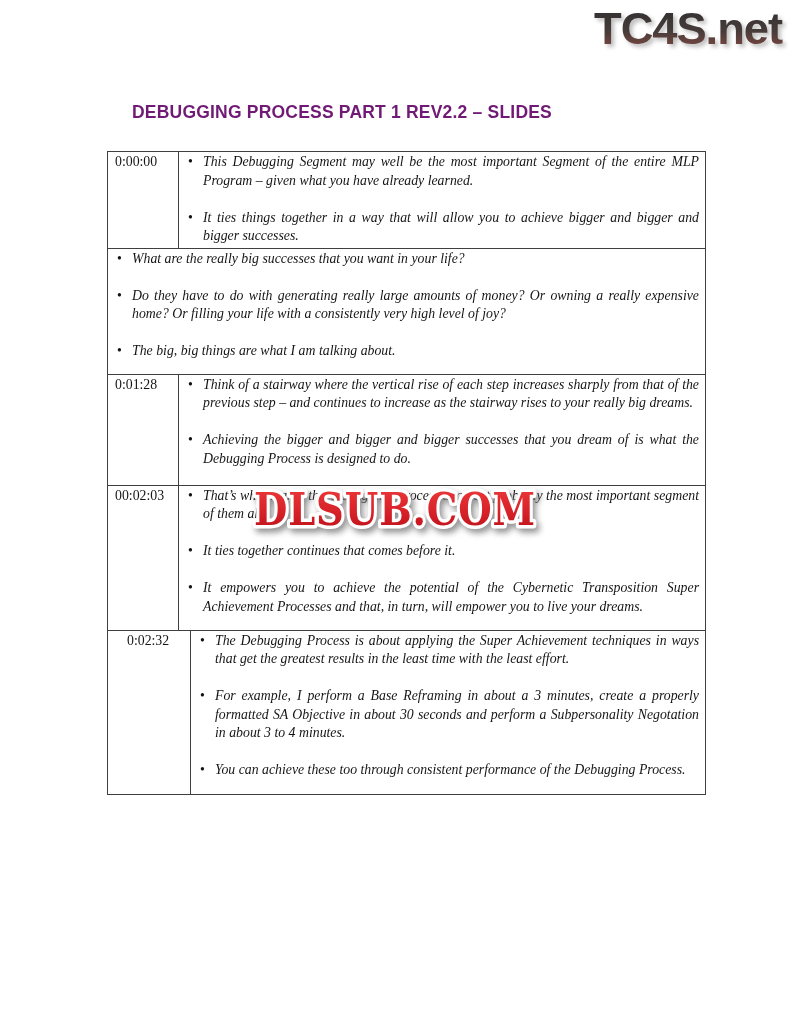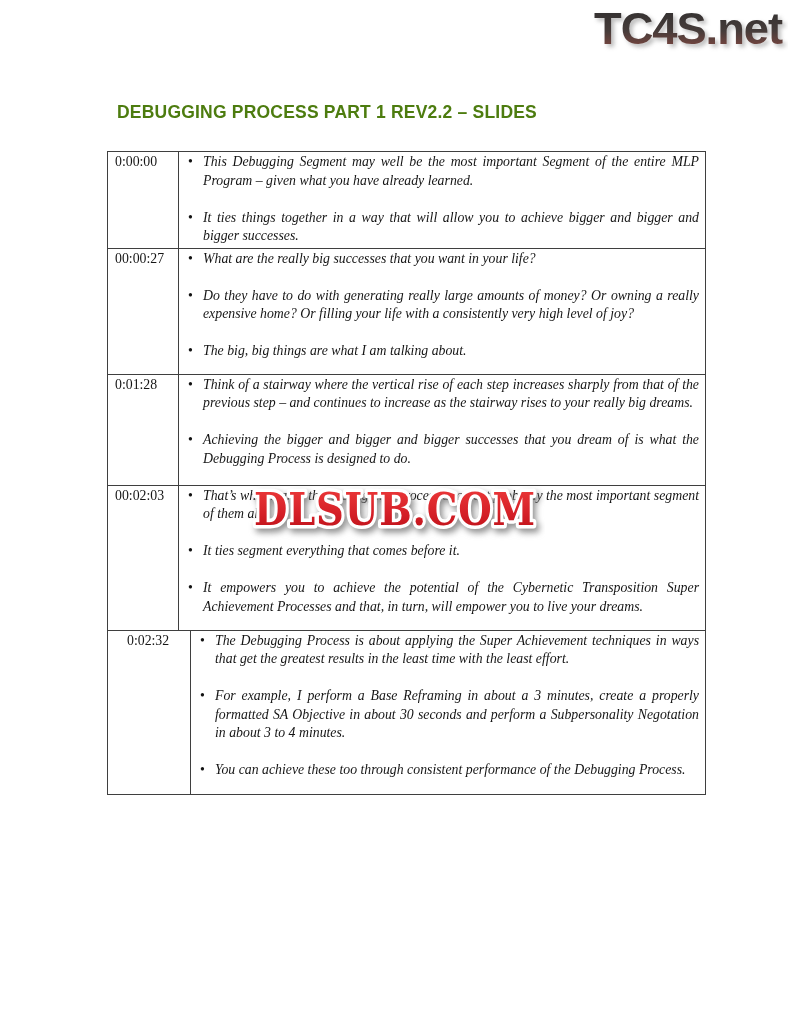--- a/index.html
+++ b/index.html
@@ -1,23 +1,23 @@
 <!DOCTYPE html>
 <html><head>
 <meta charset="utf-8">
 <style>
   html,body{margin:0;padding:0;background:#ffffff;}
   .page{
     position:relative;width:791px;height:862px;background:#ffffff;
     overflow:hidden;font-family:"Liberation Serif",serif;color:#1a1a1a;
   }
   .title{
-    position:absolute;left:117px;top:102px;margin:0;
+    position:absolute;left:132px;top:102px;margin:0;
     font-family:"Liberation Sans",sans-serif;font-weight:bold;
-    font-size:17.5px;letter-spacing:.2px;color:#4d7c0f;white-space:nowrap;
+    font-size:17.5px;letter-spacing:.2px;color:#701a75;white-space:nowrap;
   }
   .doc-table{
     position:absolute;left:107px;top:151px;width:597px;
     border:1px solid #3f3f3f;background:#fff;
   }
   .row{display:flex;border-bottom:1px solid #3f3f3f;box-sizing:border-box;}
   .row:last-child{border-bottom:none;}
   .row:nth-child(1){min-height:92px;justify-content:flex-end;}
   .row:nth-child(2){min-height:126px;}
   .row:nth-child(3){min-height:111px;}
@@ -67,21 +67,20 @@
             <span class="dot">•</span>
             <span class="btext">This Debugging Segment may well be the most important Segment of the entire MLP Program – given what you have already learned.</span>
           </div>
           <div class="bullet">
             <span class="dot">•</span>
             <span class="btext">It ties things together in a way that will allow you to achieve bigger and bigger and bigger successes.</span>
           </div>
         </div>
       </div>
       <div class="row">
-        <div class="cell time">00:00:27</div>
         <div class="cell content">
           <div class="bullet">
             <span class="dot">•</span>
             <span class="btext">What are the really big successes that you want in your life?</span>
           </div>
           <div class="bullet">
             <span class="dot">•</span>
             <span class="btext">Do they have to do with generating really large amounts of money? Or owning a really expensive home? Or filling your life with a consistently very high level of joy?</span>
           </div>
           <div class="bullet">
@@ -105,21 +104,21 @@
       </div>
       <div class="row">
         <div class="cell time">00:02:03</div>
         <div class="cell content">
           <div class="bullet">
             <span class="dot">•</span>
             <span class="btext">That’s what makes this Debugging Process Segment probably the most important segment of them all.</span>
           </div>
           <div class="bullet">
             <span class="dot">•</span>
-            <span class="btext">It ties segment everything that comes before it.</span>
+            <span class="btext">It ties together continues that comes before it.</span>
           </div>
           <div class="bullet">
             <span class="dot">•</span>
             <span class="btext">It empowers you to achieve the potential of the Cybernetic Transposition Super Achievement Processes and that, in turn, will empower you to live your dreams.</span>
           </div>
         </div>
       </div>
       <div class="row">
         <div class="cell time">0:02:32</div>
         <div class="cell content">

